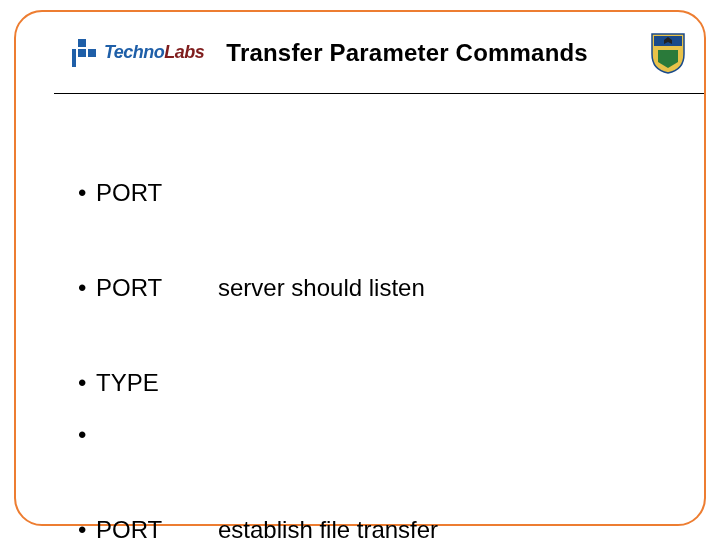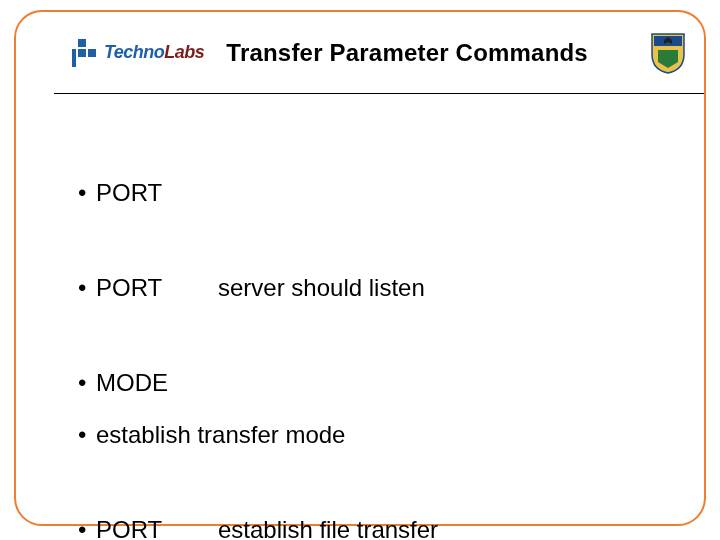--- a/index.html
+++ b/index.html
@@ -129,25 +129,24 @@
       <span class="bullet">•</span>
       <span class="cmd">PORT</span>
     </div>
     <div class="row">
       <span class="bullet">•</span>
       <span class="cmd">PORT</span>
       <span class="desc">server should listen</span>
     </div>
     <div class="row">
       <span class="bullet">•</span>
-      <span class="cmd">MODE</span>
+      <span class="cmd">TYPE</span>
     </div>
     <div class="row">
       <span class="bullet">•</span>
-      <span class="desc">establish transfer mode</span>
     </div>
     <div class="row">
       <span class="bullet">•</span>
       <span class="cmd">PORT</span>
       <span class="desc">establish file transfer</span>
     </div>
   </div>
 
 </div>
 

